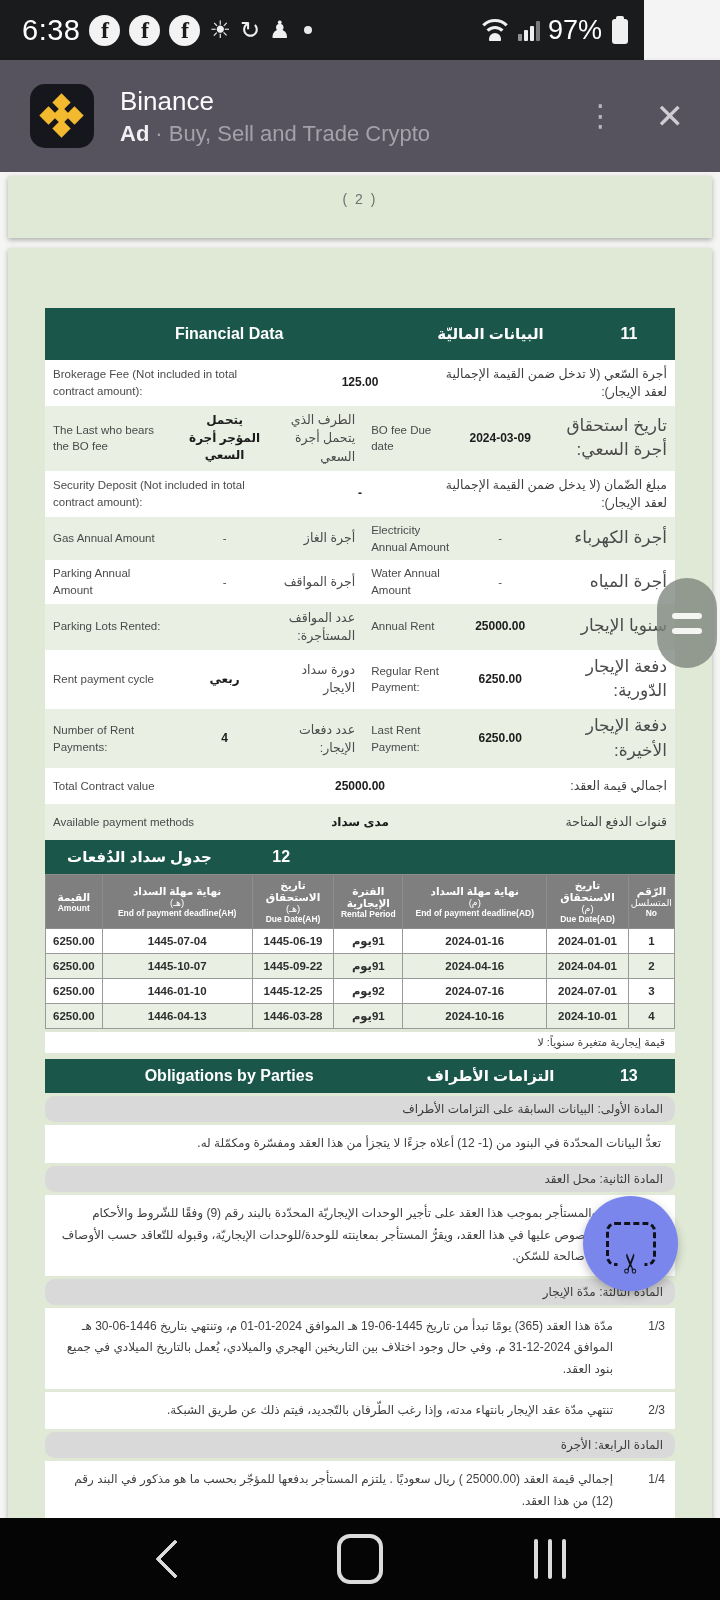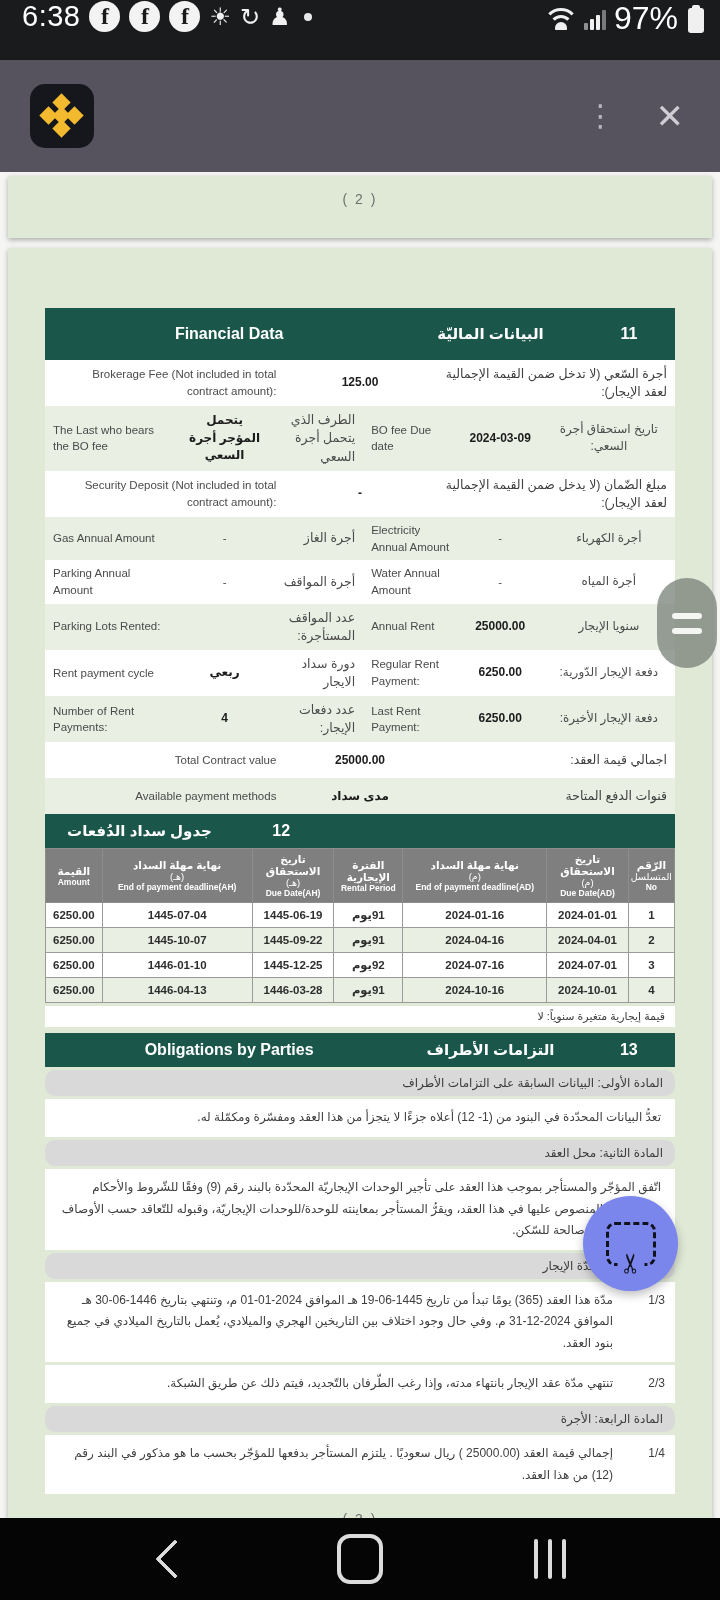--- a/index.html
+++ b/index.html
@@ -1,39 +1,39 @@
 <!DOCTYPE html>
 <html><head>
 <meta charset="utf-8">
 <style>
   html,body{margin:0;padding:0;}
   body{width:720px;height:1600px;position:relative;overflow:hidden;background:#f4f4f4;
        font-family:"Liberation Sans","DejaVu Sans",sans-serif;-webkit-font-smoothing:antialiased;}
 
   
-  .status-bar{position:absolute;top:0;left:0;width:720px;height:60px;background:#1a1b1d;
-    display:flex;align-items:flex-start;color:#fff;}
+  .status-bar{position:absolute;top:0;left:0;width:644px;height:60px;background:#1a1b1d;
+    display:flex;align-items:center;color:#fff;}
   .sb-left{display:flex;align-items:center;gap:9px;padding-left:22px;}
   .sb-time{font-size:29px;letter-spacing:.5px;}
   .fb-ic{width:31px;height:31px;border-radius:50%;background:#f3f3f3;color:#1a1b1d;
     display:flex;align-items:center;justify-content:center;font-weight:bold;font-size:24px;
     font-family:"Liberation Serif","DejaVu Serif",serif;}
   .sb-glyph{font-size:24px;color:#f0f0f0;line-height:1;}
   .sb-dot{width:8px;height:8px;border-radius:50%;background:#e9e9e9;margin-left:4px;}
   .sb-right{margin-left:auto;display:flex;align-items:center;gap:8px;padding-right:16px;}
   .wifi{position:relative;width:30px;height:22px;overflow:hidden;}
   .wifi i{position:absolute;left:50%;transform:translateX(-50%);border:3px solid transparent;
     border-top-color:#f0f0f0;border-radius:50%;}
   .wifi .w1{width:30px;height:30px;top:0;}
   .wifi .w2{width:18px;height:18px;top:7px;}
   .wifi .w3{width:6px;height:6px;top:14px;border-top-color:#f0f0f0;background:#f0f0f0;border-radius:50%;}
   .sig{display:flex;align-items:flex-end;gap:2px;height:22px;}
   .sig i{width:4px;background:#f0f0f0;border-radius:1px;}
   .sig .s1{height:7px;opacity:.55}.sig .s2{height:11px}.sig .s3{height:15px}.sig .s4{height:20px;opacity:.45}
-  .sb-batt-pct{font-size:32px;}
+  .sb-batt-pct{font-size:27px;}
   .batt{width:16px;height:28px;position:relative;margin-left:2px;}
   .batt .tip{position:absolute;top:0;left:4px;width:8px;height:3px;background:#f0f0f0;border-radius:2px 2px 0 0;}
   .batt .body{position:absolute;top:3px;left:0;width:16px;height:25px;background:#f0f0f0;border-radius:3px;}
 
   
   .ad-banner{position:absolute;top:60px;left:0;width:720px;height:112px;background:#56525e;
     display:flex;align-items:center;box-shadow:0 3px 5px rgba(0,0,0,.35);}
   .ad-logo{width:64px;height:64px;border-radius:15px;background:#15171c;margin-left:30px;
     position:relative;flex:0 0 auto;}
   .ad-logo i{position:absolute;width:13px;height:13px;background:#f3ba2f;transform:rotate(45deg);}
@@ -61,29 +61,29 @@
   .sec-head{display:flex;align-items:center;background:#1a574a;color:#fff;height:52px;}
   .sec-head.slim{height:34px;}
   .sec-en{width:55%;text-align:center;font-weight:bold;font-size:16px;padding-left:15px;}
   .sec-ar{width:30%;text-align:center;font-weight:bold;font-size:15px;direction:rtl;}
   .sec-num{width:15%;text-align:center;font-weight:bold;font-size:16px;}
 
   
   .fin-row{display:flex;background:#fff;align-items:center;min-height:26px;padding:5px 0;}
   .fin-row.alt{background:#e9efe3;}
   .fin-cell{box-sizing:border-box;padding:0 8px;font-size:11.5px;color:#4b4b4b;line-height:1.45;}
-  .fc-e{width:38%;text-align:right;}
+  .fc-e{width:38%;text-align:left;}
   .fc-v{width:24%;text-align:center;font-weight:bold;color:#1c1c1c;font-size:12px;}
   .fc-a{width:38%;text-align:right;direction:rtl;font-size:12.5px;color:#3f3f3f;}
   .sc0{width:21%;text-align:left;}
   .sc1{width:15%;text-align:center;}
   .sc2{width:14.5%;text-align:right;direction:rtl;font-size:12.5px;}
   .sc3{width:15%;text-align:left;}
   .sc4{width:13.5%;text-align:center;}
-  .sc5{width:21%;text-align:center;direction:rtl;font-size:12px;}
+  .sc5{width:21%;text-align:right;direction:rtl;font-size:17px;}
   .bold-v{font-weight:bold;color:#1c1c1c;font-size:12px;}
 
   
   table.sched{width:100%;border-collapse:collapse;direction:rtl;}
   table.sched th{background:#7f7f7f;color:#fff;font-weight:bold;border:1px solid #8d8d8d;
     padding:4px 2px;vertical-align:middle;}
   table.sched th .l1{font-size:10.5px;display:block;}
   table.sched th .l2{font-size:9.5px;display:block;font-weight:normal;}
   table.sched th .l3{font-size:8.5px;display:block;font-weight:bold;}
   table.sched td{border:1px solid #9a9a9a;background:#fff;text-align:center;
@@ -163,20 +163,27 @@
   </div>
 </div>
 
 <div class="ad-banner">
   <div class="ad-logo">
     <i class="d1"></i>
       <i class="d2"></i>
       <i class="d3"></i>
       <i class="d4"></i>
       <i class="d5"></i>
+  </div>
+  <div class="ad-text">
+    <span class="ad-title">Binance</span>
+    <span class="ad-sub">
+      <b>Ad</b><span>·</span>
+      <span>Buy, Sell and Trade Crypto</span>
+    </span>
   </div>
   <div class="ad-actions">
     <span class="kebab">⋮</span>
     <span class="close-x">✕</span>
   </div>
 </div>
 
 <div class="viewer">
 
   <div class="page page2-frag">

